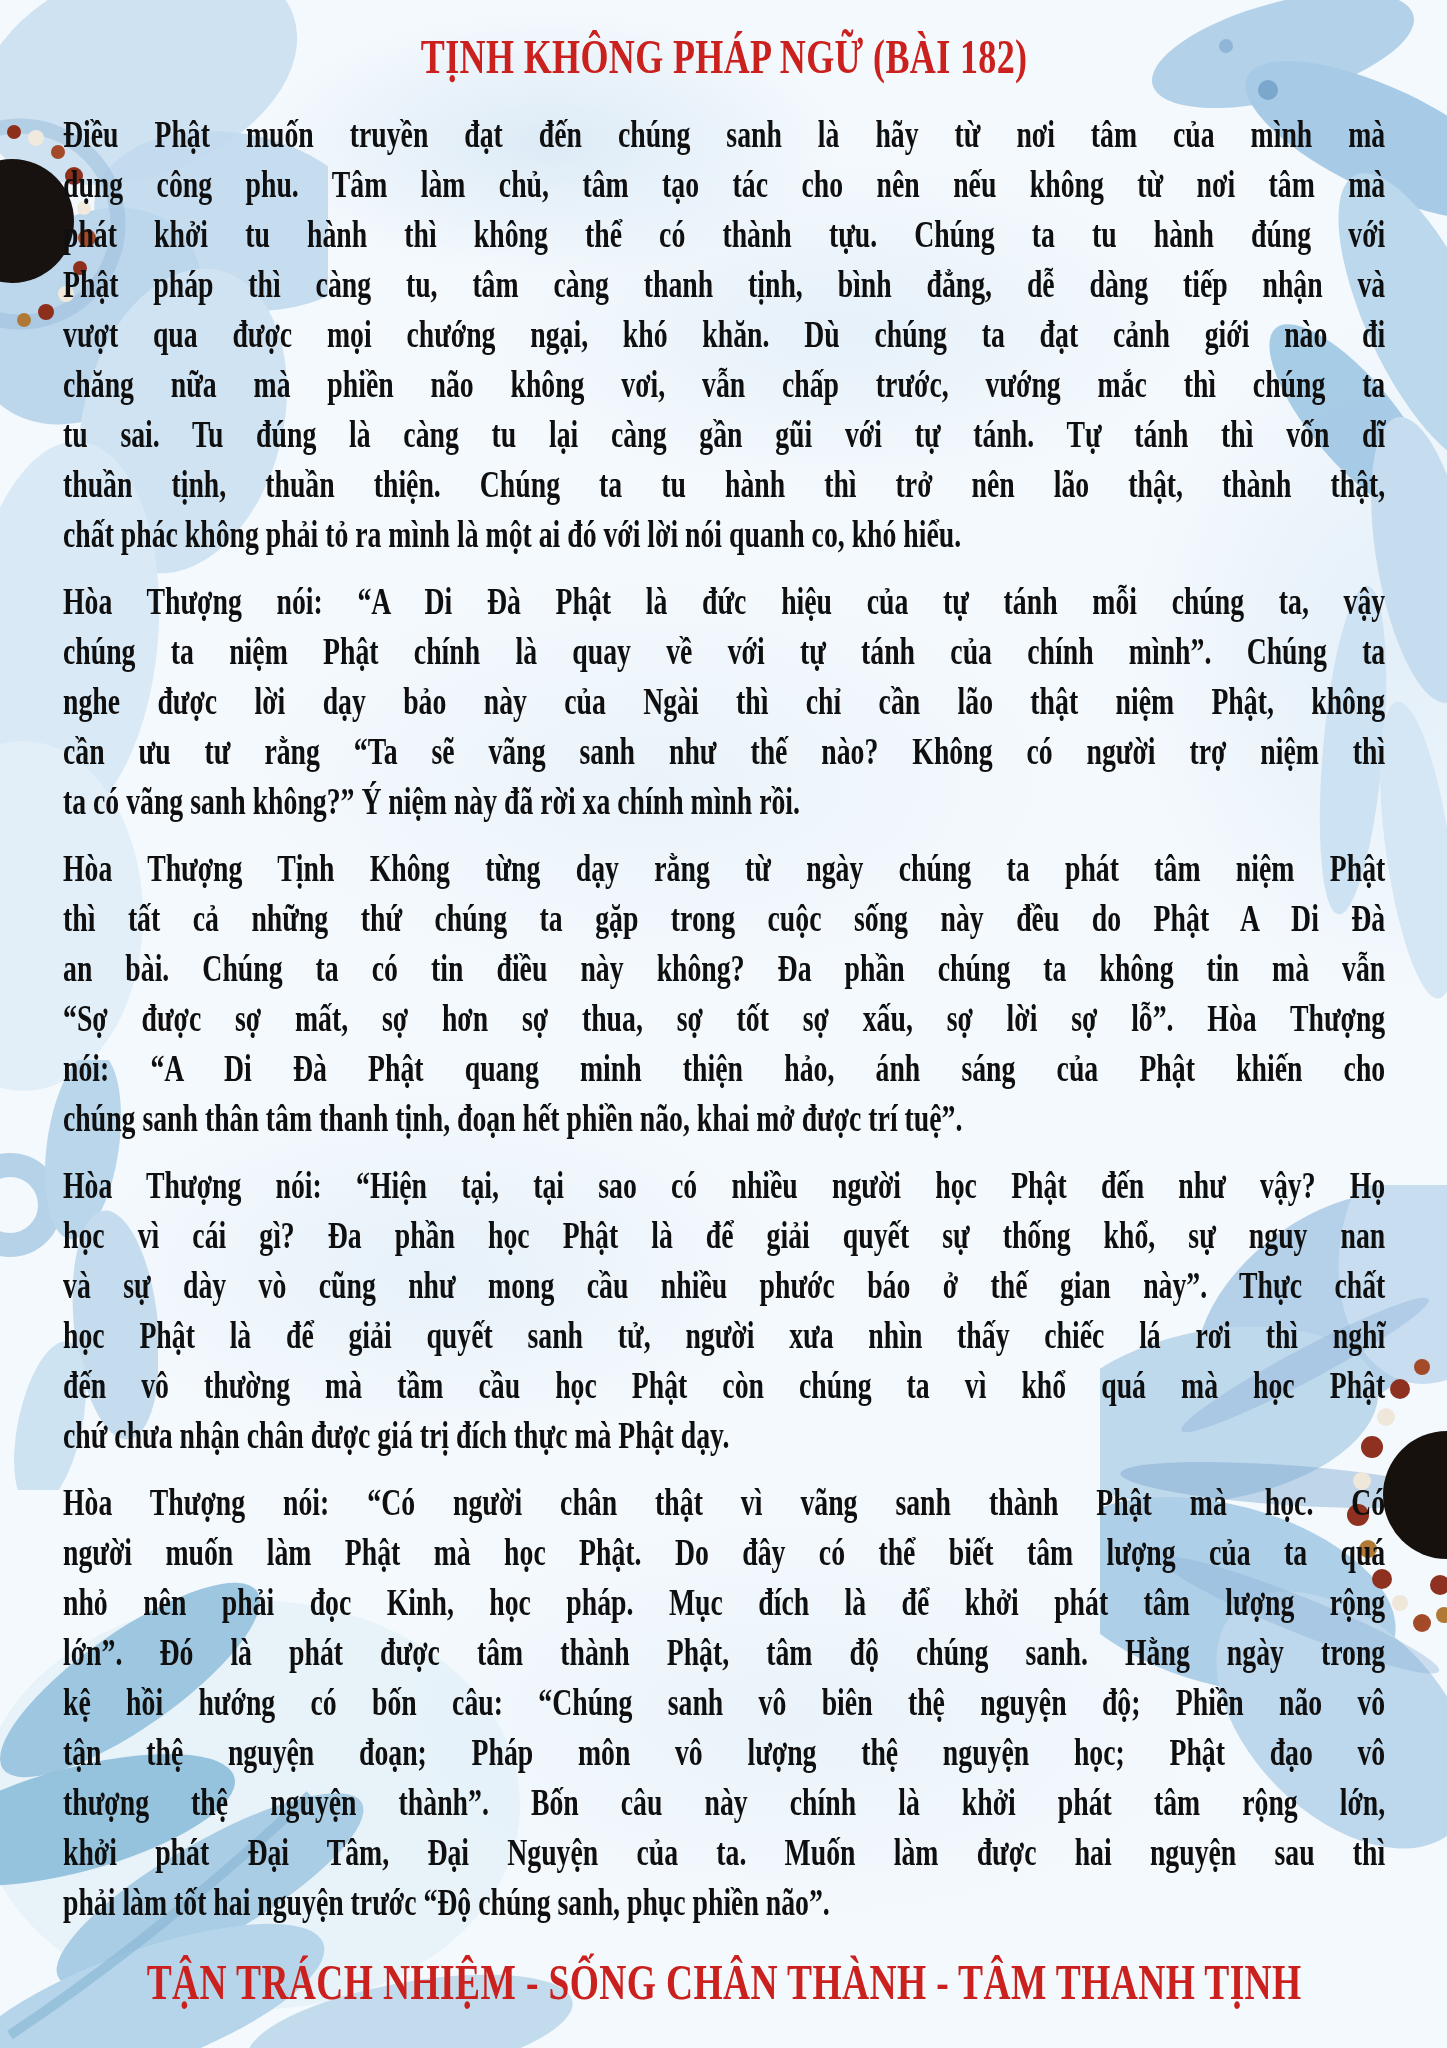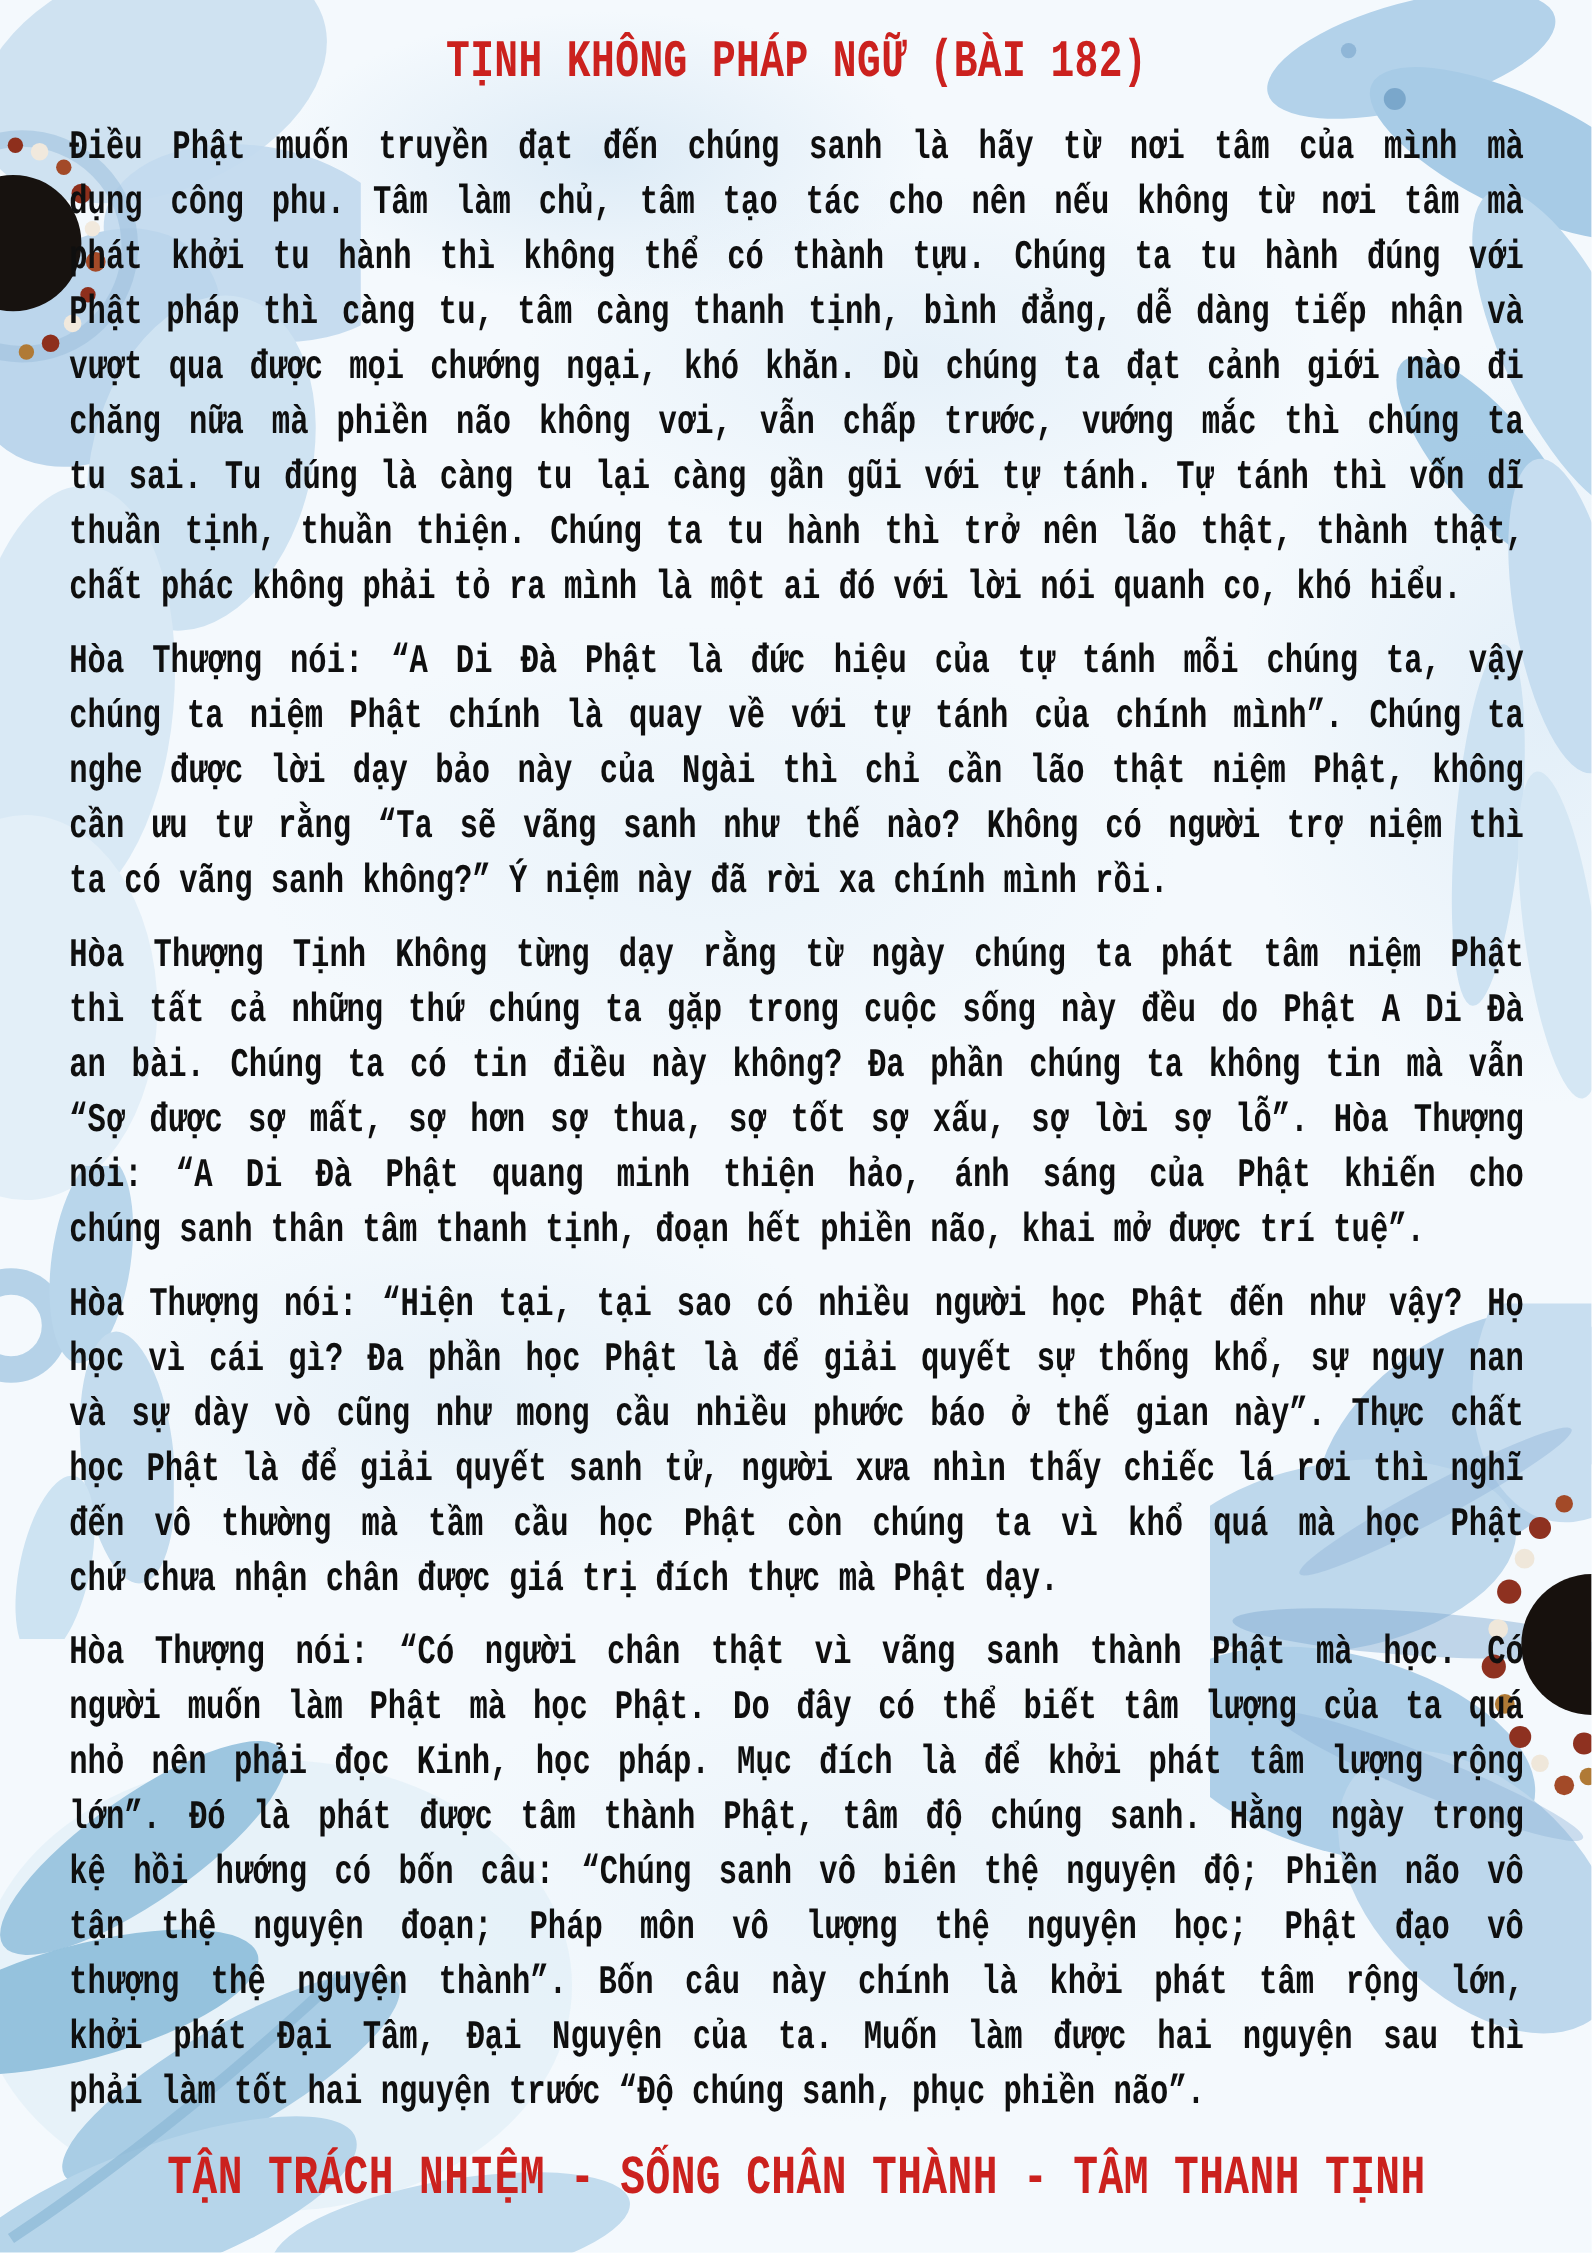--- a/index.html
+++ b/index.html
@@ -1,21 +1,21 @@
 <!DOCTYPE html>
 <html><head>
 <meta charset="utf-8">
 <style>
   html,body{margin:0;padding:0;}
   .page{
     position:relative;
     width:1447px;height:2048px;
     overflow:hidden;
     background:#f4f9fd;
-    font-family:Liberation Mono, monospace;
+    font-family:Liberation Serif, serif;
   }
   .page::before{
     content:"";
     position:absolute;inset:0;
     background:
       radial-gradient(ellipse 420px 190px at 38% 7%,  rgba(183,212,235,.38), transparent 70%),
       radial-gradient(ellipse 520px 240px at 58% 16%, rgba(197,221,240,.30), transparent 70%),
       radial-gradient(ellipse 600px 300px at 45% 38%, rgba(205,226,242,.25), transparent 70%),
       radial-gradient(ellipse 520px 260px at 30% 62%, rgba(197,221,240,.28), transparent 70%),
       radial-gradient(ellipse 620px 300px at 55% 84%, rgba(205,226,242,.26), transparent 70%),

